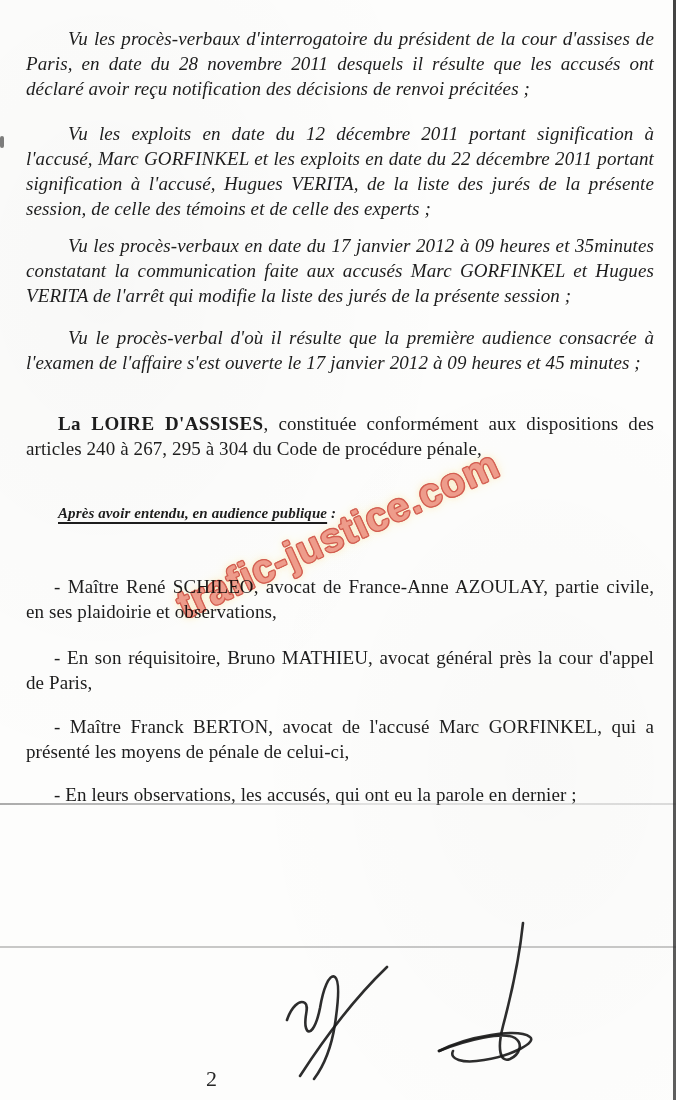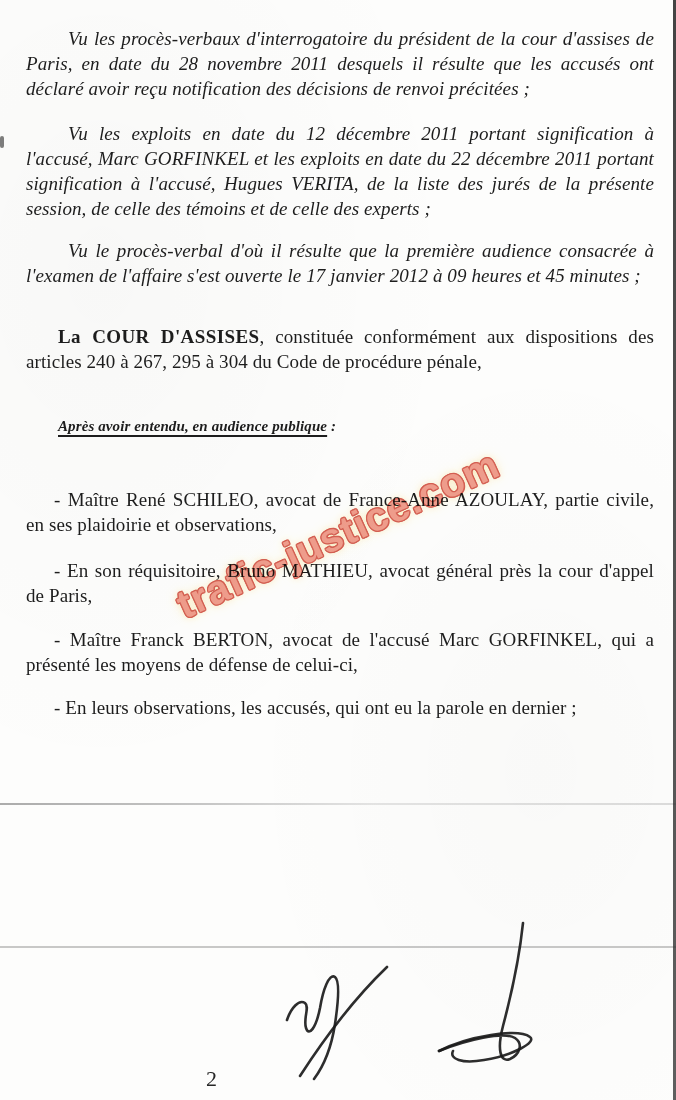--- a/index.html
+++ b/index.html
@@ -109,33 +109,34 @@
 <body>
 
 <div class="page">
 
   <div class="text-col">
 
     <p class="par italic-par" style="margin-top:0">Vu les procès-verbaux d'interrogatoire du président de la cour d'assises de Paris, en date du 28 novembre 2011 desquels il résulte que les accusés ont déclaré avoir reçu notification des décisions de renvoi précitées ;</p>
 
     <p class="par italic-par" style="margin-top:20px">Vu les exploits en date du 12 décembre 2011 portant signification à l'accusé, Marc GORFINKEL et les exploits en date du 22 décembre 2011 portant signification à l'accusé, Hugues VERITA,  de la liste des jurés de la présente session, de celle des témoins et de celle des experts ;</p>
 
+    <p class="par italic-par" style="margin-top:12px">Vu les procès-verbaux en date du 17 janvier 2012 à 09 heures et 35minutes constatant la communication faite aux accusés Marc GORFINKEL et Hugues VERITA de l'arrêt qui modifie la liste des jurés de la présente session ;</p>
 
     <p class="par italic-par" style="margin-top:17px">Vu le procès-verbal d'où il résulte que la première audience consacrée à l'examen de l'affaire s'est ouverte le 17 janvier 2012 à 09 heures et 45 minutes ;</p>
 
-    <p class="par upright-par" style="margin-top:36px"><span class="lead-bold">La COUR D'ASSISES</span><span>, constituée conformément aux dispositions des articles 240 à 267, 295 à 304 du Code de procédure pénale,</span></p>
+    <p class="par upright-par" style="margin-top:36px"><span class="lead-bold">La LOIRE D'ASSISES</span><span>, constituée conformément aux dispositions des articles 240 à 267, 295 à 304 du Code de procédure pénale,</span></p>
 
     <p class="par heading-par" style="margin-top:40px"><span class="heading-underline">Après avoir entendu, en audience publique</span><span> :</span></p>
 
     <p class="par list-par" style="margin-top:48px">- Maître René SCHILEO, avocat de France-Anne AZOULAY, partie civile, en ses plaidoirie et observations,</p>
 
 
     <p class="par list-par" style="margin-top:21px">- En son réquisitoire, Bruno MATHIEU, avocat général  près la cour d'appel de Paris,</p>
 
-    <p class="par list-par" style="margin-top:19px">- Maître Franck BERTON, avocat de l'accusé Marc GORFINKEL, qui a présenté les moyens de défense de celui-ci,</p>
+    <p class="par list-par" style="margin-top:19px">- Maître Franck BERTON, avocat de l'accusé Marc GORFINKEL, qui a présenté les moyens de pénale de celui-ci,</p>
 
 
     <p class="par list-par" style="margin-top:18px">- En leurs observations, les accusés, qui ont  eu la parole en dernier ;</p>
 
   </div>
 
   <div class="watermark">trafic-justice.com</div>
 
   <div class="scan-line-a"></div>
   <div class="scan-line-b"></div>

